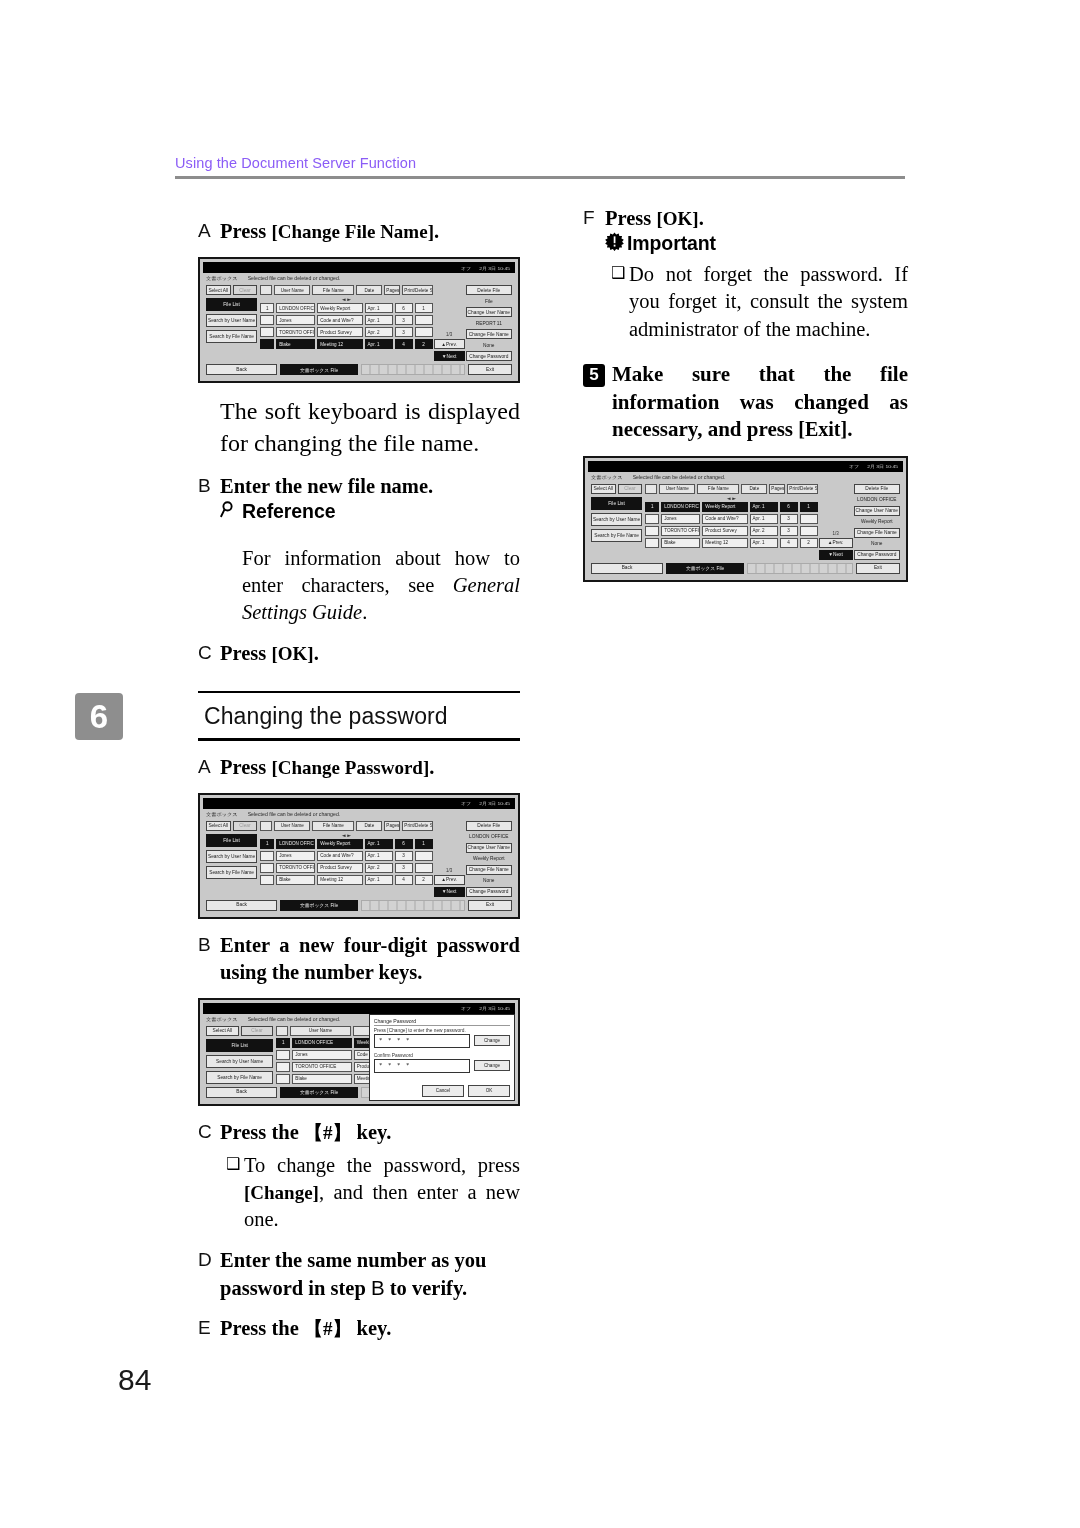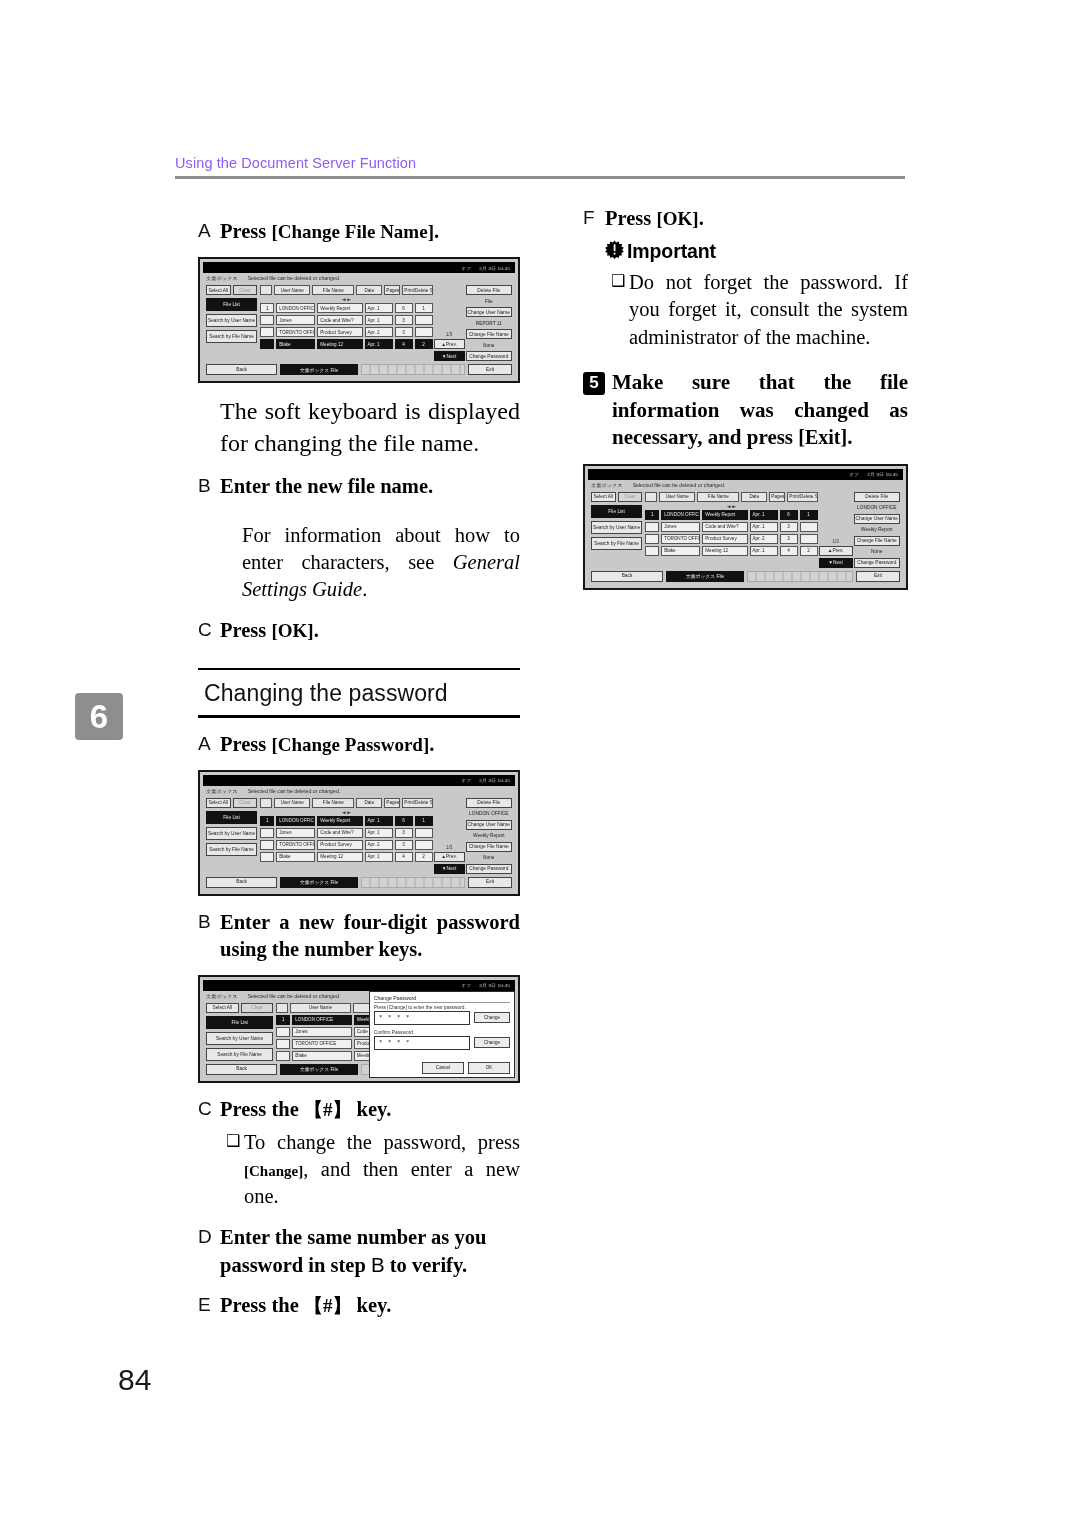--- a/index.html
+++ b/index.html
@@ -154,21 +154,21 @@
     padding-left: 22px;
     color: #000000;
   }
   .body-para.justify { text-align: justify; }
   .it { font-style: italic; }
 
   
   .callout-head {
     display: flex;
     align-items: center;
-    margin-top: 8px;
+    margin-top: 0;
     padding-left: 22px;
   }
   .callout-label {
     font-family: "Liberation Sans", sans-serif;
     font-weight: bold;
     font-size: 19.5px;
     color: #000000;
     letter-spacing: -0.1px;
   }
   .callout-body {
@@ -191,21 +191,21 @@
     line-height: 1.55;
     font-family: "DejaVu Sans", sans-serif;
   }
   .bullet-text {
     flex: 1;
     font-family: "Liberation Serif", serif;
     font-size: 20.5px;
     line-height: 1.33;
     text-align: justify;
   }
-  .bullet-text .ui-key { font-size: 15px; }
+  .bullet-text .ui-key { font-size: 19px; }
 
   
   .ico { display: inline-block; vertical-align: middle; margin-right: 3px; }
 
   
   .lcd {
     margin-top: 12px;
     background: #ffffff;
     border: 2px solid #151515;
     padding: 0;
@@ -475,20 +475,29 @@
     </div>
   </div>
 
   <div class="body-para justify">The soft keyboard is displayed for changing the file name.</div>
 
   <div class="step">
     <div class="step-marker">B</div>
     <div class="step-text">Enter the new file name.</div>
   </div>
 
+  <div class="callout-head">
+    <span class="ico">
+      <svg width="19" height="19" viewBox="0 0 24 24">
+          <circle cx="9.5" cy="8" r="5.2" fill="none" stroke="#000" stroke-width="2.4"></circle>
+          <line x1="5.6" y1="12.2" x2="1.5" y2="20.5" stroke="#000" stroke-width="2.4" stroke-linecap="round"></line>
+        </svg>
+    </span>
+    <span class="callout-label">Reference</span>
+  </div>
   <div class="callout-body"><span>For information about how to enter characters, see </span><span class="it">General Settings Guide</span><span>.</span></div>
 
   <div class="step">
     <div class="step-marker">C</div>
     <div class="step-text"><span>Press </span><span class="ui-key">[OK]</span><span>.</span></div>
   </div>
 
   <div class="sec-heading" style="margin-top:24px;">
     <div class="sec-rule-top"></div>
     <div class="sec-title">Changing the password</div>

